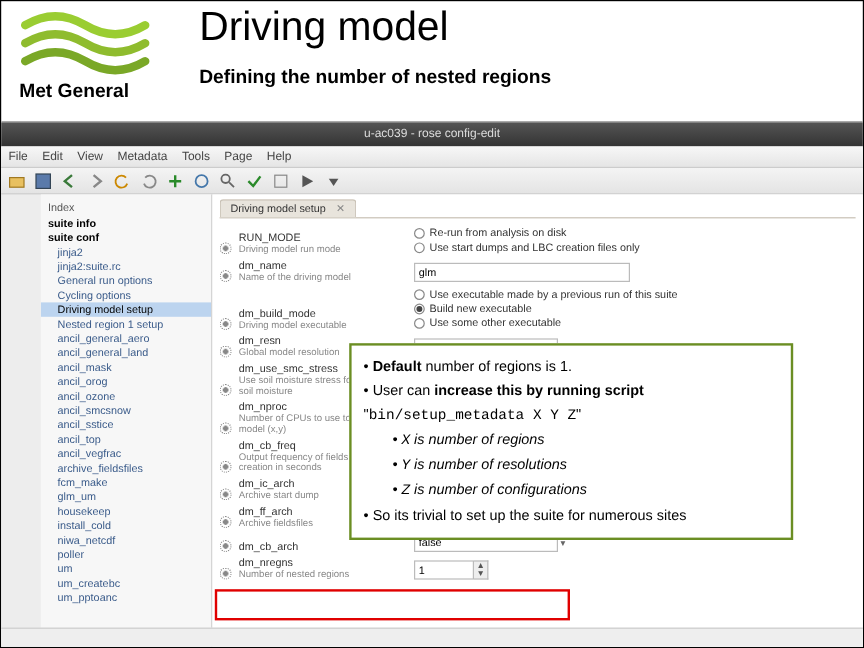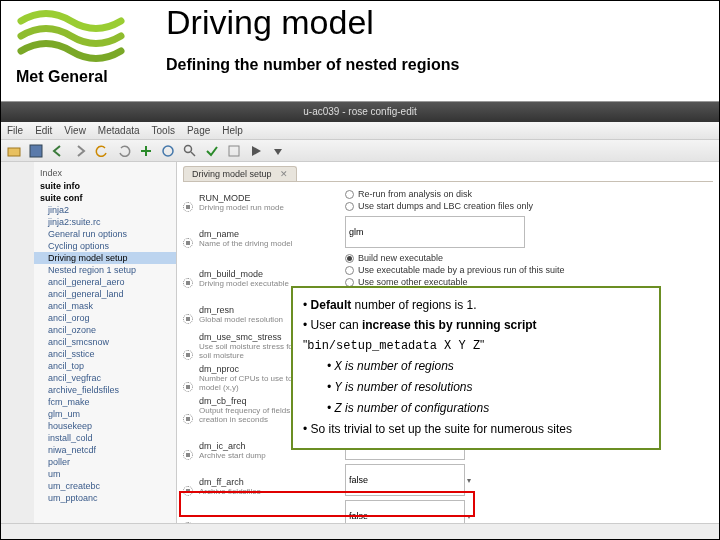--- a/index.html
+++ b/index.html
@@ -28,21 +28,21 @@
   .panel{border-top:1px solid #c8c0b4;padding-top:4px;}
   .row{display:flex;align-items:flex-end;padding:2px 0;gap:6px;}
   .gear{width:10px;height:10px;flex:0 0 10px;background:radial-gradient(circle,#888 40%,transparent 42%);border:1px dotted #888;border-radius:50%;margin-top:1px;}
   .lbl{width:140px;flex:0 0 140px;}
   .lbl .nm{color:#333;}
   .lbl .desc{color:#888;font-size:8px;}
   .val{flex:1;}
   .radio{display:flex;align-items:center;gap:4px;padding:1px 0;}
   .radio .dot{width:9px;height:9px;border:1px solid #888;border-radius:50%;display:inline-block;position:relative;}
   .radio.sel .dot::after{content:"";position:absolute;left:1px;top:1px;width:5px;height:5px;background:#444;border-radius:50%;}
-  input[type=text].f{width:120px;height:32px;font-size:9px;border:1px solid #bbb;padding:0 3px;background:#fff;}
+  input[type=text].f{width:120px;height:16px;font-size:9px;border:1px solid #bbb;padding:0 3px;background:#fff;}
   input[type=text].fw{width:180px;}
   .spin{display:inline-flex;align-items:center;}
   .spin input{width:50px;height:16px;font-size:9px;border:1px solid #bbb;text-align:left;padding:0 3px;}
   .spin .ar{width:12px;height:16px;border:1px solid #bbb;border-left:none;background:#eee;font-size:7px;display:flex;flex-direction:column;}
   .spin .ar span{flex:1;text-align:center;line-height:7px;color:#555;}
   .callout{position:absolute;left:290px;top:285px;width:370px;background:#fff;border:2px solid #6b8e23;padding:8px 10px;font-size:12px;line-height:1.5;color:#000;z-index:5;}
   .callout .b1{margin-bottom:2px;}
   .callout code{font-family:"Courier New",monospace;}
   .callout .ind{padding-left:24px;font-style:italic;}
   .redbox{position:absolute;border:2px solid #e00000;pointer-events:none;}
@@ -189,27 +189,27 @@
             <div class="val"><input type="text" class="f fw" value="glm" style=""></div>
           </div>
 
           <div class="row">
             <span class="gear"></span>
             <div class="lbl">
                 <div class="nm">dm_build_mode</div>
               <div class="desc">Driving model executable</div>
               </div>
             <div class="val">
+              <div class="radio">
+                  <span class="dot"></span>
+                  <span>Use executable made by a previous run of this suite</span>
+                </div>
               <div class="radio sel">
                   <span class="dot"></span>
                   <span>Build new executable</span>
-                </div>
-              <div class="radio">
-                  <span class="dot"></span>
-                  <span>Use executable made by a previous run of this suite</span>
                 </div>
               <div class="radio">
                   <span class="dot"></span>
                   <span>Use some other executable</span>
                 </div>
             </div>
           </div>
 
           <div class="row">
             <span class="gear"></span>

